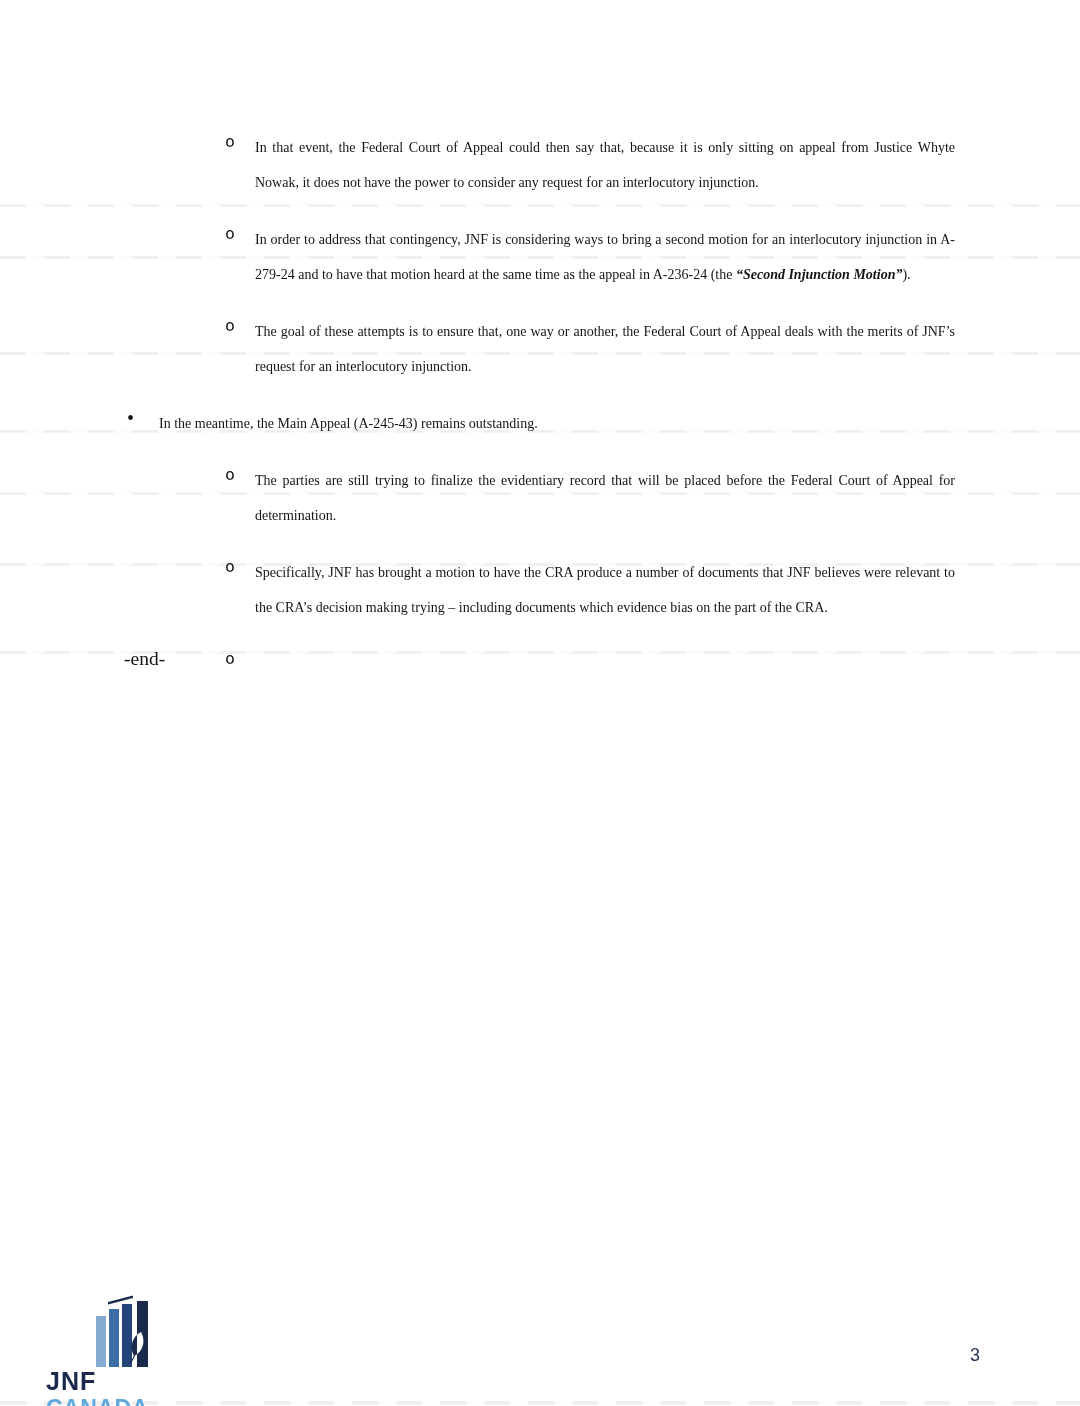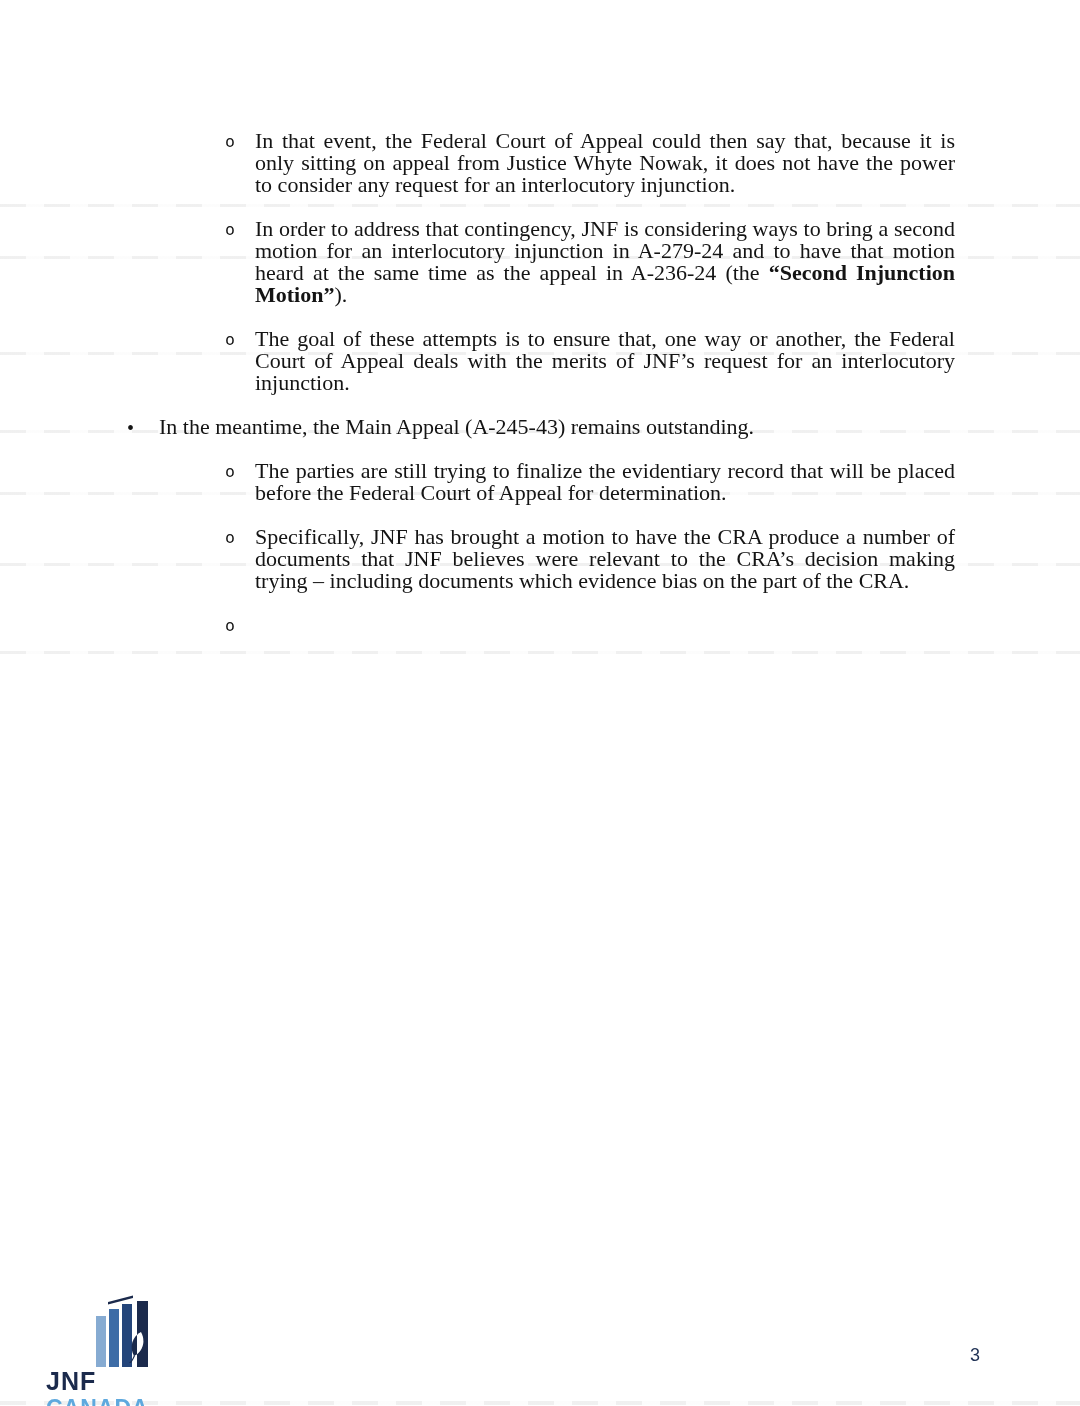--- a/index.html
+++ b/index.html
@@ -38,29 +38,29 @@
     font-family: "DejaVu Sans Mono", monospace;
     font-size: 16.5px;
   }
   .bullet-item.main { padding-left: 159px; }
   .bullet-item.main .marker {
     left: 127px;
     font-size: 20px;
   }
   .btext {
     width: 700px;
-    font-size: 22px;
-    line-height: 22px;
+    font-size: 14px;
+    line-height: 35px;
     text-align: justify;
   }
   .bullet-item.main .btext {
     width: 790px;
     text-align: left;
   }
-  .btext b { font-weight: bold; }
+  .btext b { font-weight: bold; font-style: italic; }
   #end-marker {
     margin-top: 20px;
     margin-left: 124px;
     font-size: 19.5px;
     line-height: 24.6px;
   }
   
   .streak {
     position: absolute;
     left: 0;
@@ -143,20 +143,21 @@
           <div class="btext"><span>The parties are still trying to finalize the evidentiary record that will be placed before the Federal Court of Appeal for determination.</span></div>
         </div>
         <div class="bullet-item sub">
           <span class="marker">o</span>
           <div class="btext"><span>Specifically, JNF has brought a motion to have the CRA produce a number of documents that JNF believes were relevant to the CRA’s decision making trying – including documents which evidence bias on the part of the CRA.</span></div>
         </div>
         <div class="bullet-item sub">
           <span class="marker">o</span>
         </div>
       </div>
+    <div id="end-marker">-end-</div>
   </div>
 
   <div id="logo">
     <svg width="53" height="74" viewBox="0 0 53 74">
       <defs>
         <clipPath id="bar4clip">
             <rect x="41" y="7" width="11" height="66"></rect>
           </clipPath>
       </defs>
       <rect x="0" y="22" width="10" height="51" class="c-light" fill="#86ABD2"></rect>

